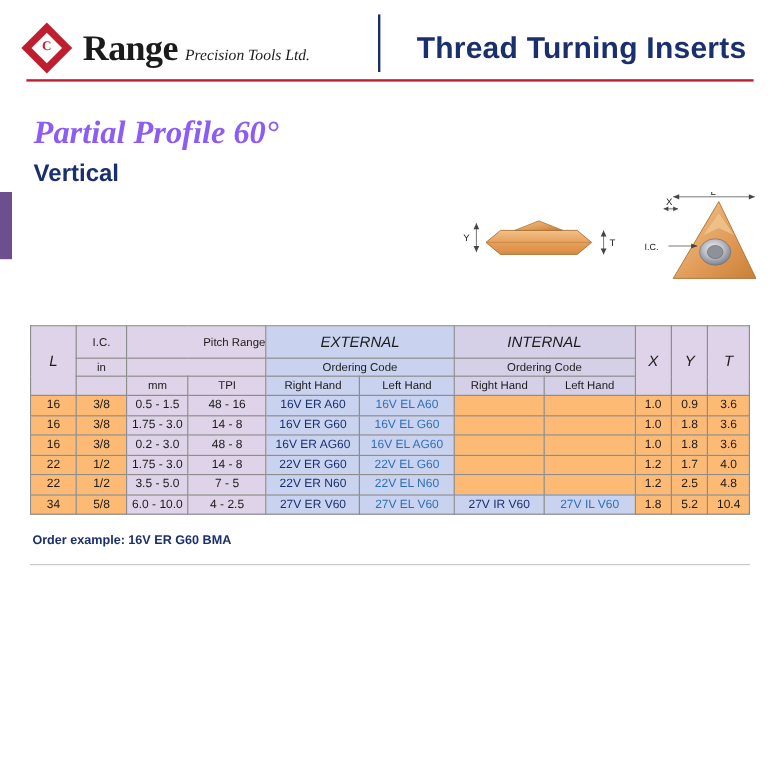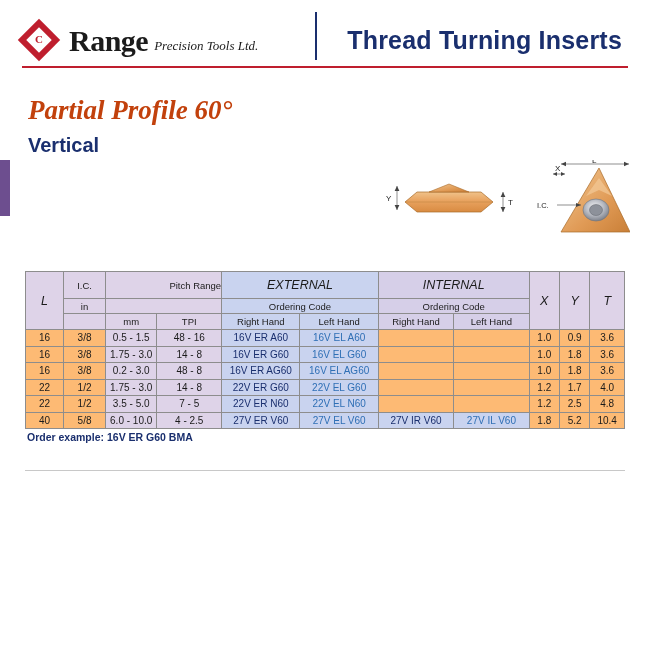--- a/index.html
+++ b/index.html
@@ -111,21 +111,21 @@
 
   
   .title-main {
     position: absolute;
     left: 28px;
     top: 95px;
     font-family: "Liberation Serif", serif;
     font-style: italic;
     font-weight: bold;
     font-size: 27px;
-    color: #c2410c;
+    color: #8b5cf6;
   }
   .title-sub {
     position: absolute;
     left: 28px;
     top: 134px;
     font-size: 20px;
     font-weight: bold;
     color: #1a2f6e;
   }
   .side-tab {
@@ -198,21 +198,21 @@
     font-size: 10px;
   }
   .code-l {
     color: #2f6fb5;
     font-weight: bold;
     font-size: 10px;
   }
   .order-example {
     position: absolute;
     left: 27px;
-    top: 431px;
+    top: 444px;
     font-size: 10.5px;
     color: #1a2f6e;
     font-weight: bold;
   }
   .bottom-rule {
     position: absolute;
     left: 25px;
     top: 470px;
     width: 600px;
     height: 1px;
@@ -390,21 +390,21 @@
           <td class="cell-pitch">7   - 5</td>
           <td class="cell-ext-r code-r">22V ER N60</td>
           <td class="cell-ext-l code-l">22V EL N60</td>
           <td class="cell-plain code-r"></td>
           <td class="cell-plain code-l"></td>
           <td class="cell-plain">1.2</td>
           <td class="cell-plain">2.5</td>
           <td class="cell-plain">4.8</td>
         </tr>
         <tr class="body-row">
-          <td class="cell-plain">40</td>
+          <td class="cell-plain">34</td>
           <td class="cell-plain">5/8</td>
           <td class="cell-pitch">6.0  - 10.0</td>
           <td class="cell-pitch">4  - 2.5</td>
           <td class="cell-ext-r code-r">27V ER V60</td>
           <td class="cell-ext-l code-l">27V EL V60</td>
           <td class="cell-int code-r">27V IR V60</td>
           <td class="cell-int code-l">27V IL V60</td>
           <td class="cell-plain">1.8</td>
           <td class="cell-plain">5.2</td>
           <td class="cell-plain">10.4</td>

